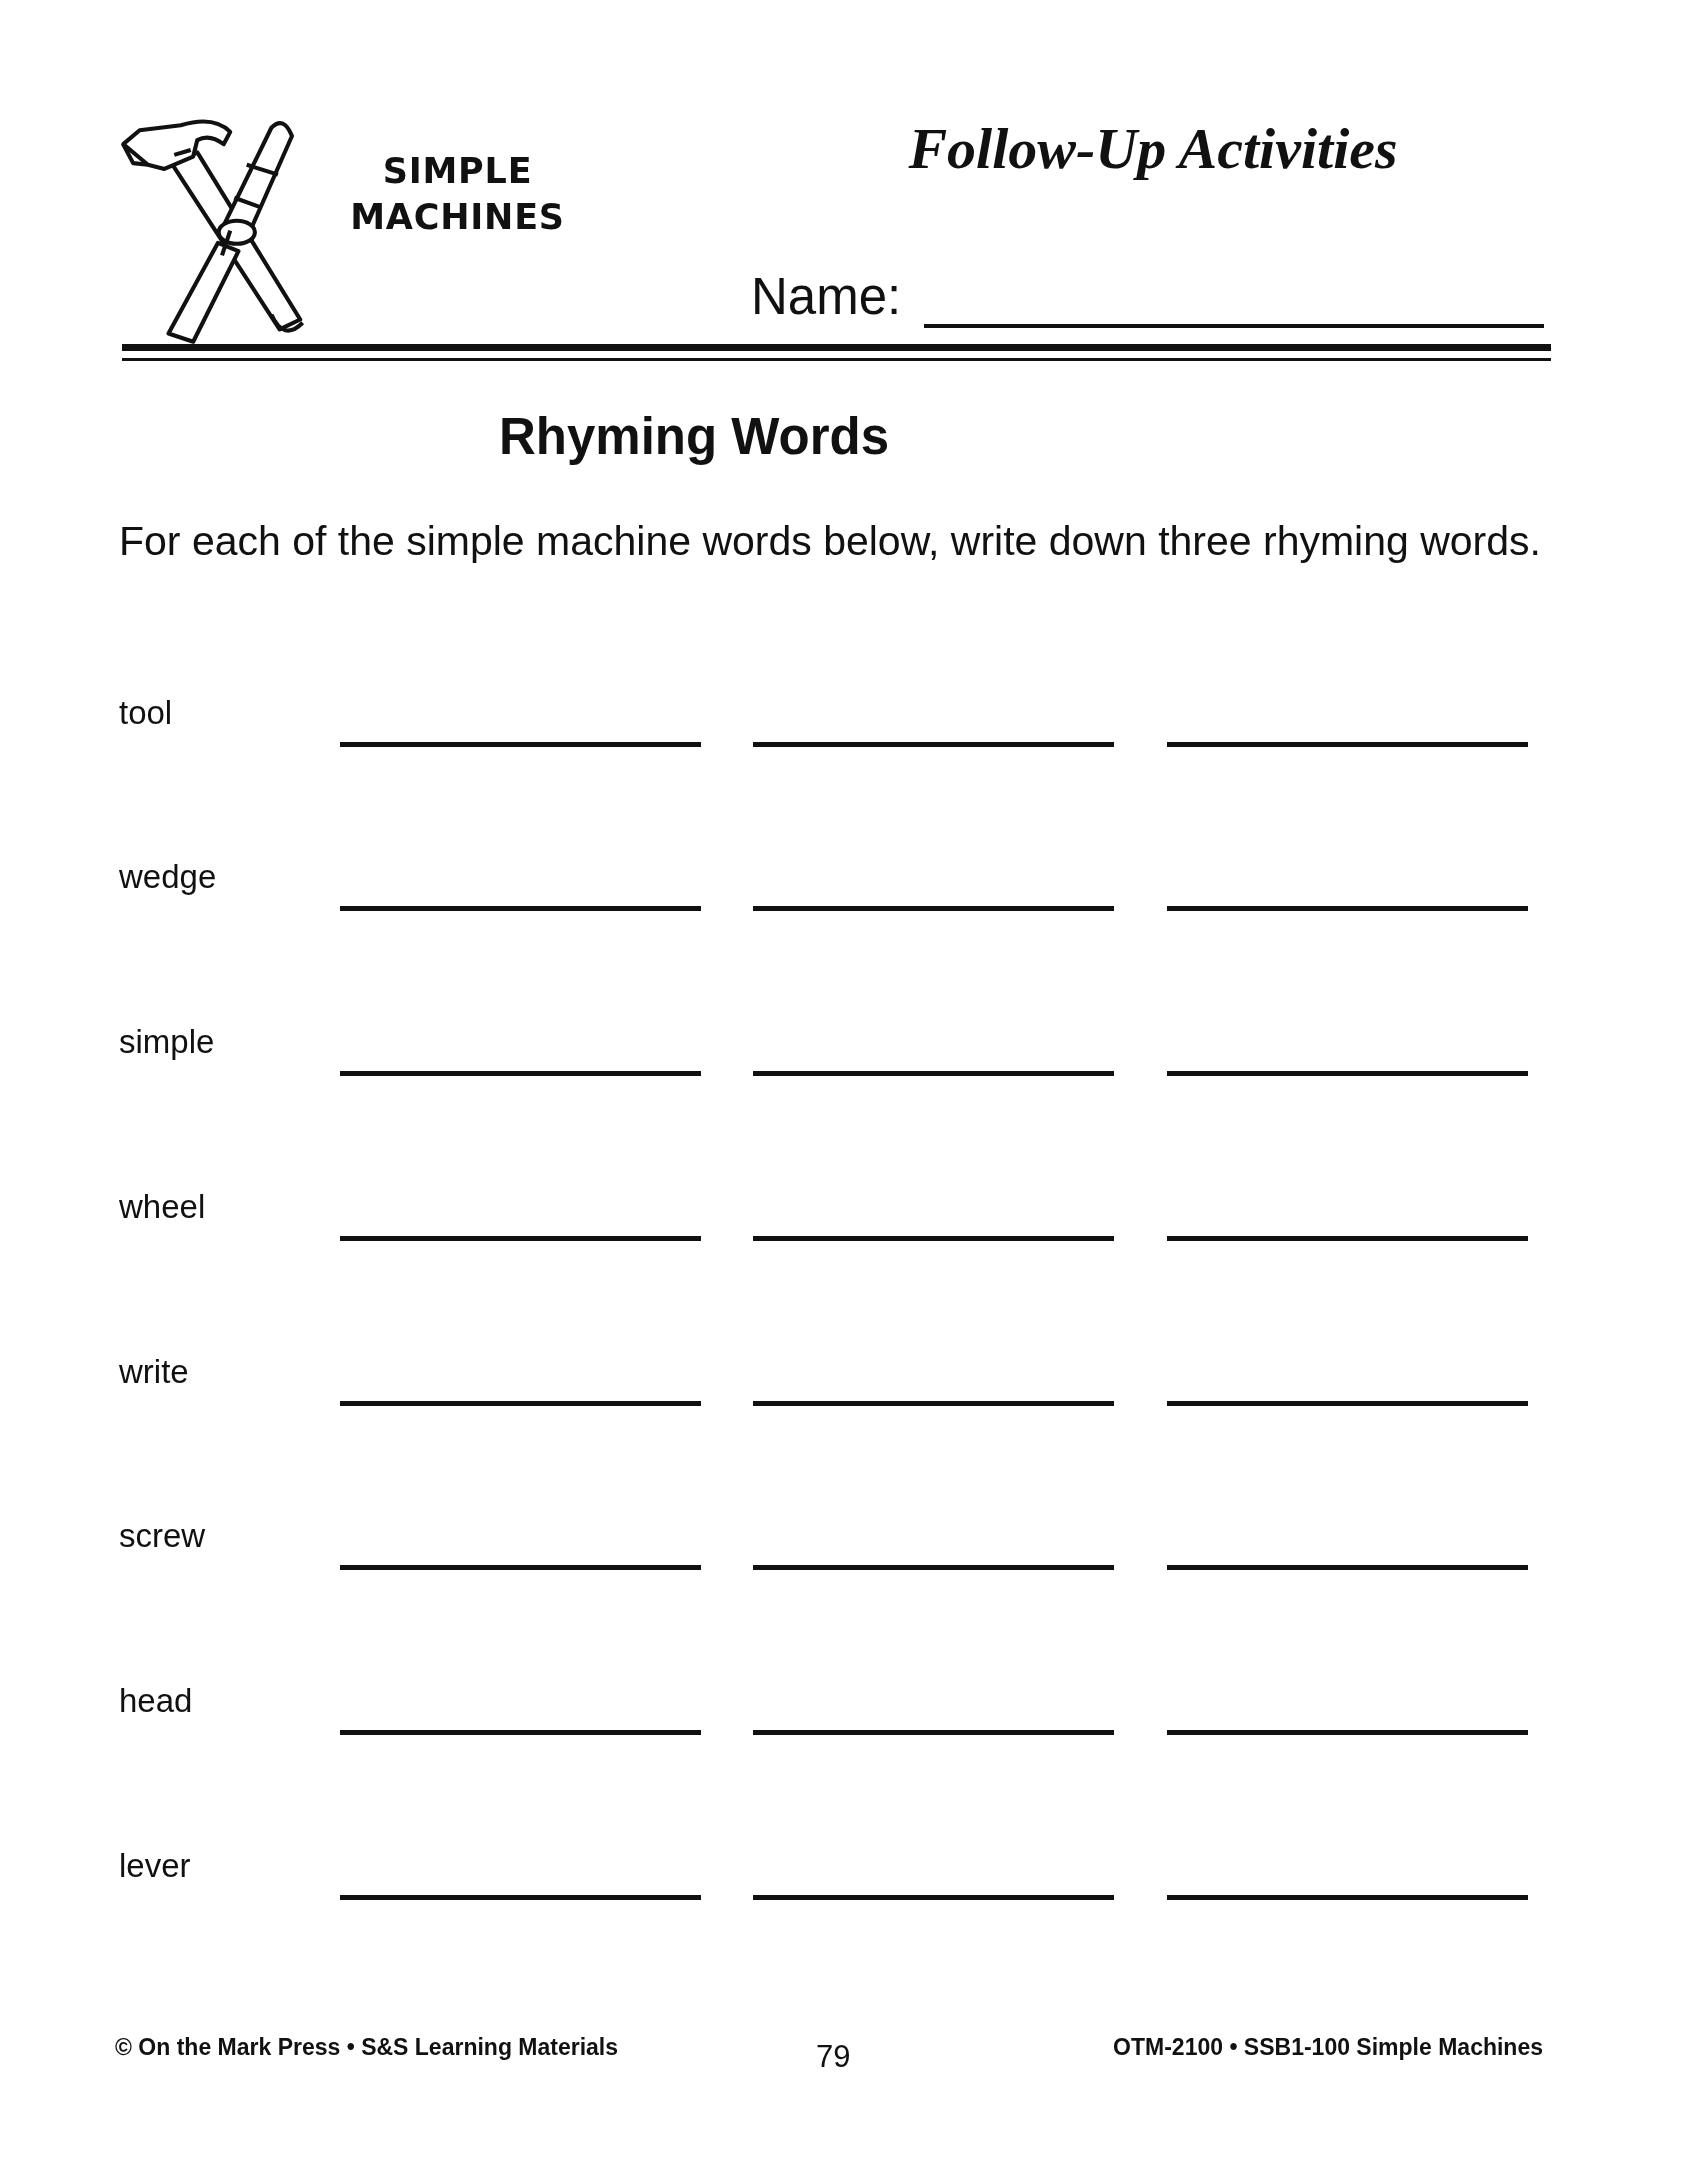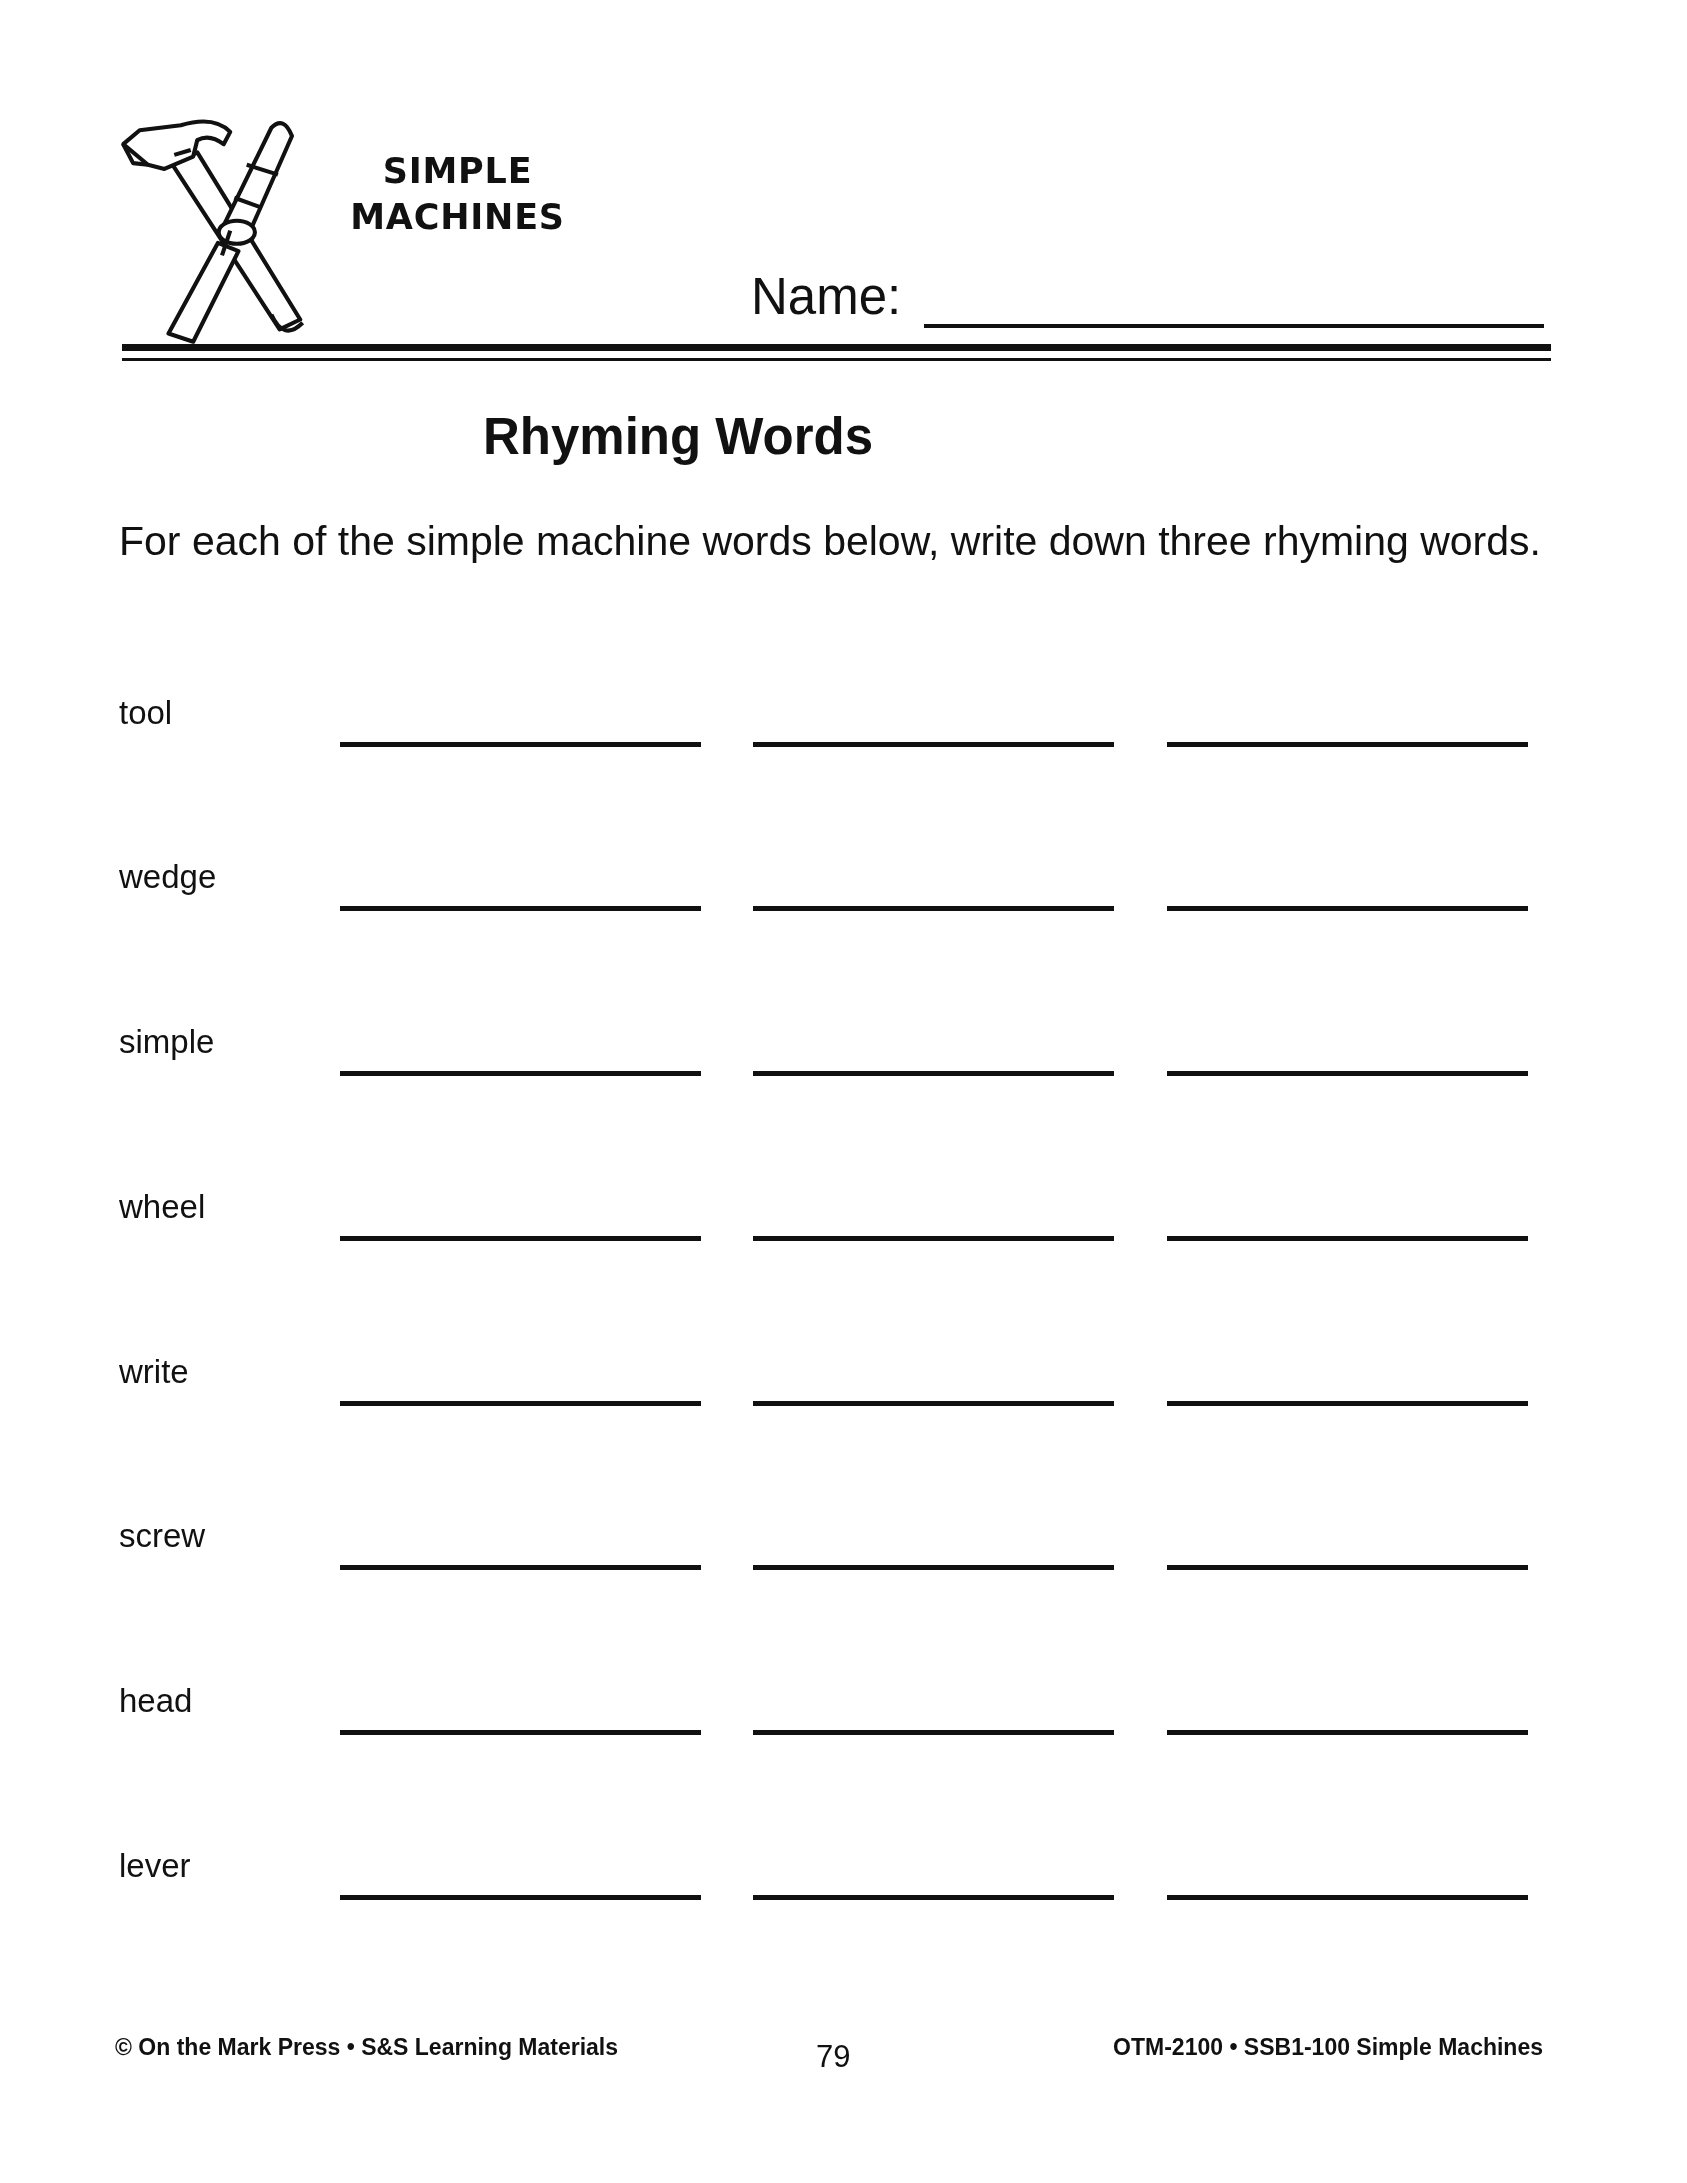--- a/index.html
+++ b/index.html
@@ -5,21 +5,21 @@
   html, body { margin:0; padding:0; background:#fff; }
   body { width:1687px; height:2183px; position:relative; overflow:hidden; color:#111; font-family:"Liberation Sans", sans-serif; }
   .abs { position:absolute; }
   .logo { left:115px; top:107px; width:214px; height:239px; }
   .brand { left:334px; top:148px; width:247px; text-align:center; font-family:"DejaVu Sans", sans-serif; font-weight:bold; font-size:35px; line-height:46px; letter-spacing:0.8px; color:#111; }
   .series { left:807px; top:115px; width:692px; text-align:center; font-family:"Liberation Serif", serif; font-style:italic; font-weight:bold; font-size:58px; line-height:68px; color:#111; }
   .name-label { left:751px; top:268px; font-size:51px; line-height:58px; color:#111; }
   .name-line { left:924px; top:324px; width:620px; height:4.1px; background:#111; }
   .rule-thick { left:122px; top:344px; width:1429px; height:7.4px; background:#111; }
   .rule-thin { left:122px; top:358px; width:1429px; height:3.3px; background:#111; }
-  .title { left:0; top:404px; width:1356px; text-align:center; font-weight:bold; font-size:51px; line-height:66px; }
+  .title { left:0; top:404px; width:1356px; text-align:center; font-weight:bold; font-size:51px; line-height:66px;padding-left:16px; }
   .instructions { left:119px; top:515px; width:1450px; font-size:41px; line-height:53px; }
   .row { position:absolute; left:119px; width:1442px; height:74px; }
   .word { position:absolute; left:0; bottom:8.2px; font-size:33px; line-height:58px; }
   .blank { position:absolute; height:5px; background:#111; bottom:3.3px; width:361px; }
   .b1 { left:221px; } .b2 { left:634px; } .b3 { left:1048px; }
   .footer { top:2031px; font-family:Liberation Sans, sans-serif; font-weight:bold; font-size:23px; line-height:33px; }
   .f-left { left:115px; }
   .f-center { left:816px; font-weight:normal; font-size:31px; }
   .f-right { right:144px; }
 </style>
@@ -44,20 +44,21 @@
 
     <path d="M125 165 L150 175 L95 285 L65 275 Z" fill="#fff"></path>
     <path d="M140 150 L130 180"></path>
   </svg>
 </div>
 <div class="abs brand">
   <div>SIMPLE</div>
   <div>MACHINES</div>
 </div>
 <div class="abs series">
+  <div>Follow-Up Activities</div>
 </div>
 <div class="abs name-label">Name:</div>
 <div class="abs name-line"></div>
 <div class="abs rule-thick"></div>
 <div class="abs rule-thin"></div>
 
 <div class="abs title">Rhyming Words</div>
 <div class="abs instructions">For each of the simple machine words below, write down three rhyming words.</div>
 
 <div class="row" style="top:676px;">

